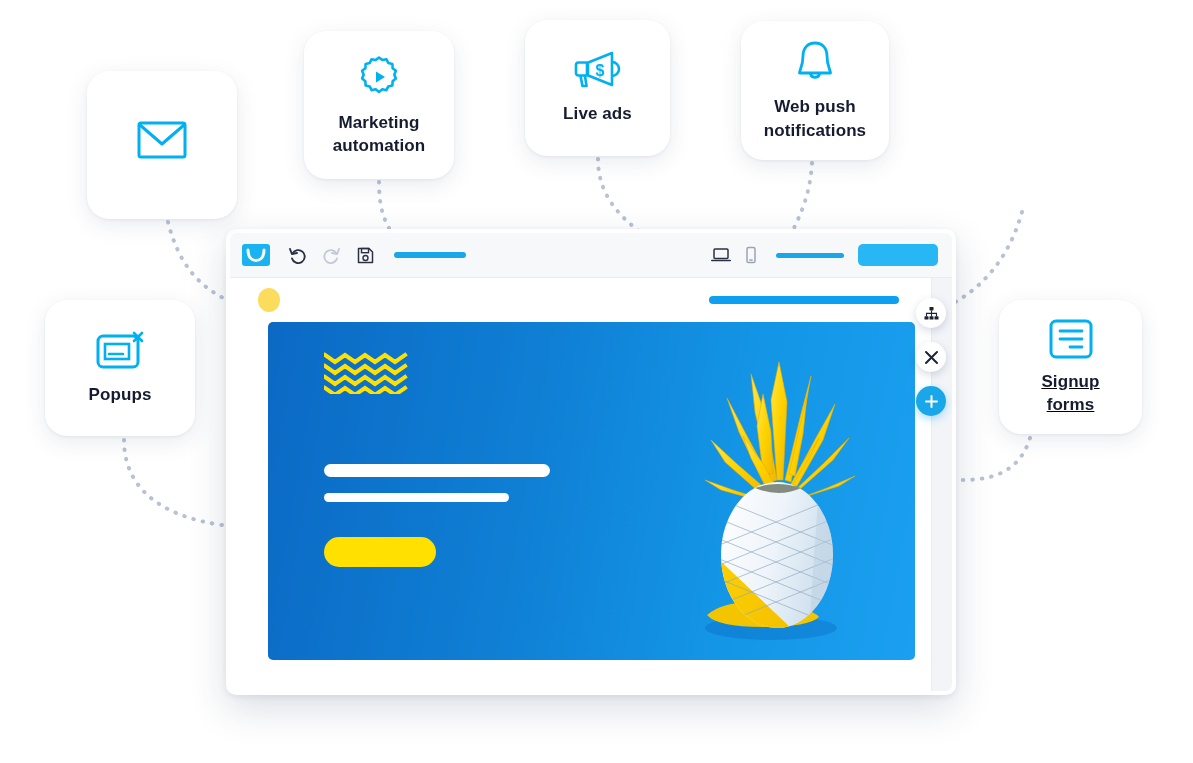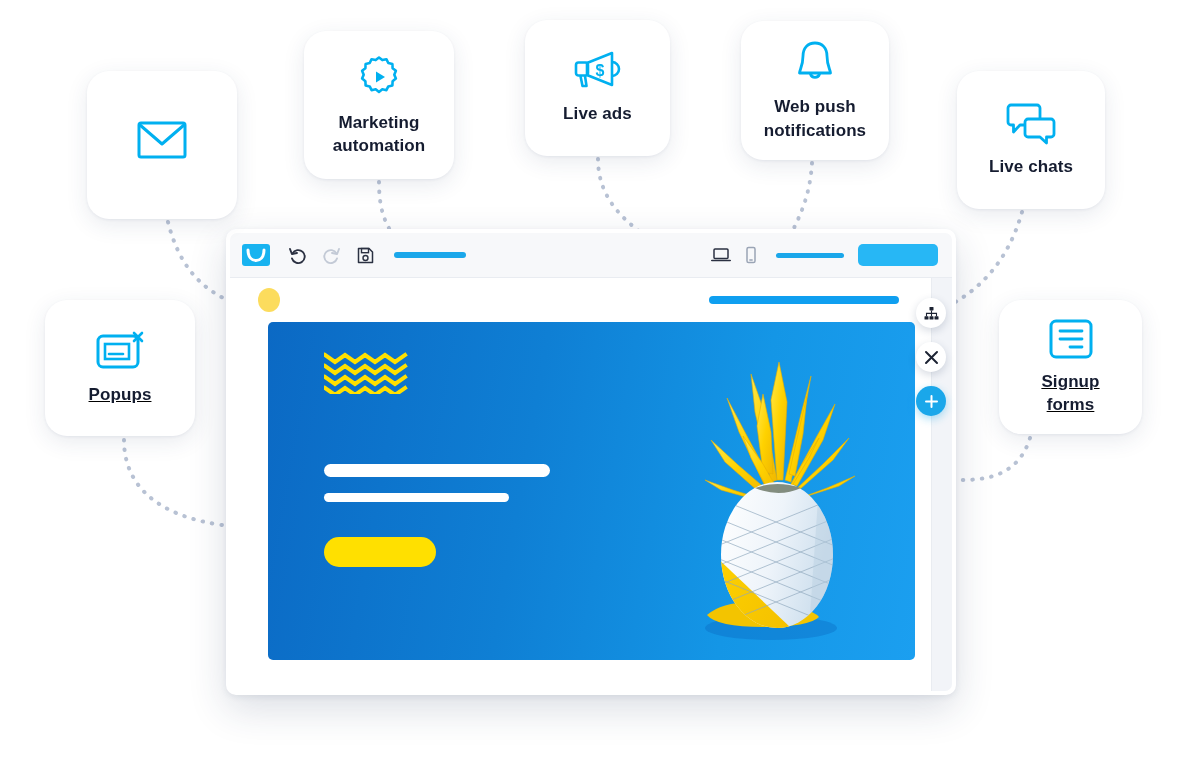--- a/index.html
+++ b/index.html
@@ -56,21 +56,21 @@
     text-align: center;
     letter-spacing: 0.1px;
     white-space: pre-line;
   }
 
   #card-email        { left: 87px;  top: 71px;  width: 150px; height: 148px; }
   #card-automation   { left: 304px; top: 31px;  width: 150px; height: 148px; }
   #card-paidads      { left: 525px; top: 20px;  width: 145px; height: 136px; }
   #card-webpush      { left: 741px; top: 21px;  width: 148px; height: 139px; align-items: center; }
   #card-livechats    { left: 957px; top: 71px;  width: 148px; height: 138px; }
-  #card-popups       { left: 45px;  top: 300px; width: 150px; height: 136px; text-decoration: underline; }
+  #card-popups       { left: 45px;  top: 300px; width: 150px; height: 136px; }
   #card-signupforms  { left: 999px; top: 300px; width: 143px; height: 134px; text-decoration: underline; }
 
   
   #editor {
     position: absolute;
     left: 226px;
     top: 229px;
     width: 730px;
     height: 466px;
     background: #ffffff;
@@ -316,29 +316,20 @@
     <span class="icon-wrap">
       <svg width="42" height="46" viewBox="0 0 42 46">
         <path d="M21,4 C13.5,4 9,9.5 9,17 C9,27 5.5,31 5.5,34 L36.5,34 C36.5,31 33,27 33,17 C33,9.5 28.5,4 21,4 Z" fill="none" stroke="#00b0f0" stroke-width="2.8" stroke-linejoin="round"></path>
         <path d="M16.5,35 a4.7,4.7 0 0 0 9,0" fill="none" stroke="#00b0f0" stroke-width="2.8" stroke-linecap="round"></path>
       </svg>
     </span>
     <span class="card-label">Web push
 notifications</span>
   </div>
 
-  <div class="card" id="card-livechats">
-    <span class="icon-wrap">
-      <svg width="50" height="44" viewBox="0 0 50 44">
-        <path d="M5,4 L31,4 a3,3 0 0 1 3,3 L34,21 a3,3 0 0 1 -3,3 L14,24 L7.5,31 L7.5,24 L5,24 a3,3 0 0 1 -3,-3 L2,7 a3,3 0 0 1 3,-3 Z" fill="#ffffff" stroke="#00b0f0" stroke-width="2.8" stroke-linejoin="round"></path>
-        <path d="M22,18 L45,18 a3,3 0 0 1 3,3 L48,33 a3,3 0 0 1 -3,3 L40.5,36 L40.5,42 L34,36 L22,36 a3,3 0 0 1 -3,-3 L19,21 a3,3 0 0 1 3,-3 Z" fill="#ffffff" stroke="#00b0f0" stroke-width="2.8" stroke-linejoin="round"></path>
-      </svg>
-    </span>
-    <span class="card-label">Live chats</span>
-  </div>
 
   <div class="card" id="card-popups">
     <span class="icon-wrap">
       <svg width="50" height="44" viewBox="0 0 50 44">
         <rect x="3" y="7" width="40" height="31" rx="5" fill="none" stroke="#00b0f0" stroke-width="3"></rect>
         <rect x="10" y="15" width="24" height="15" fill="none" stroke="#00b0f0" stroke-width="2.6"></rect>
         <line x1="14" y1="25" x2="28" y2="25" stroke="#00b0f0" stroke-width="2.6" stroke-linecap="round"></line>
         <path d="M39,4 L47,12 M47,4 L39,12" stroke="#00b0f0" stroke-width="2.6" stroke-linecap="round"></path>
       </svg>
     </span>

